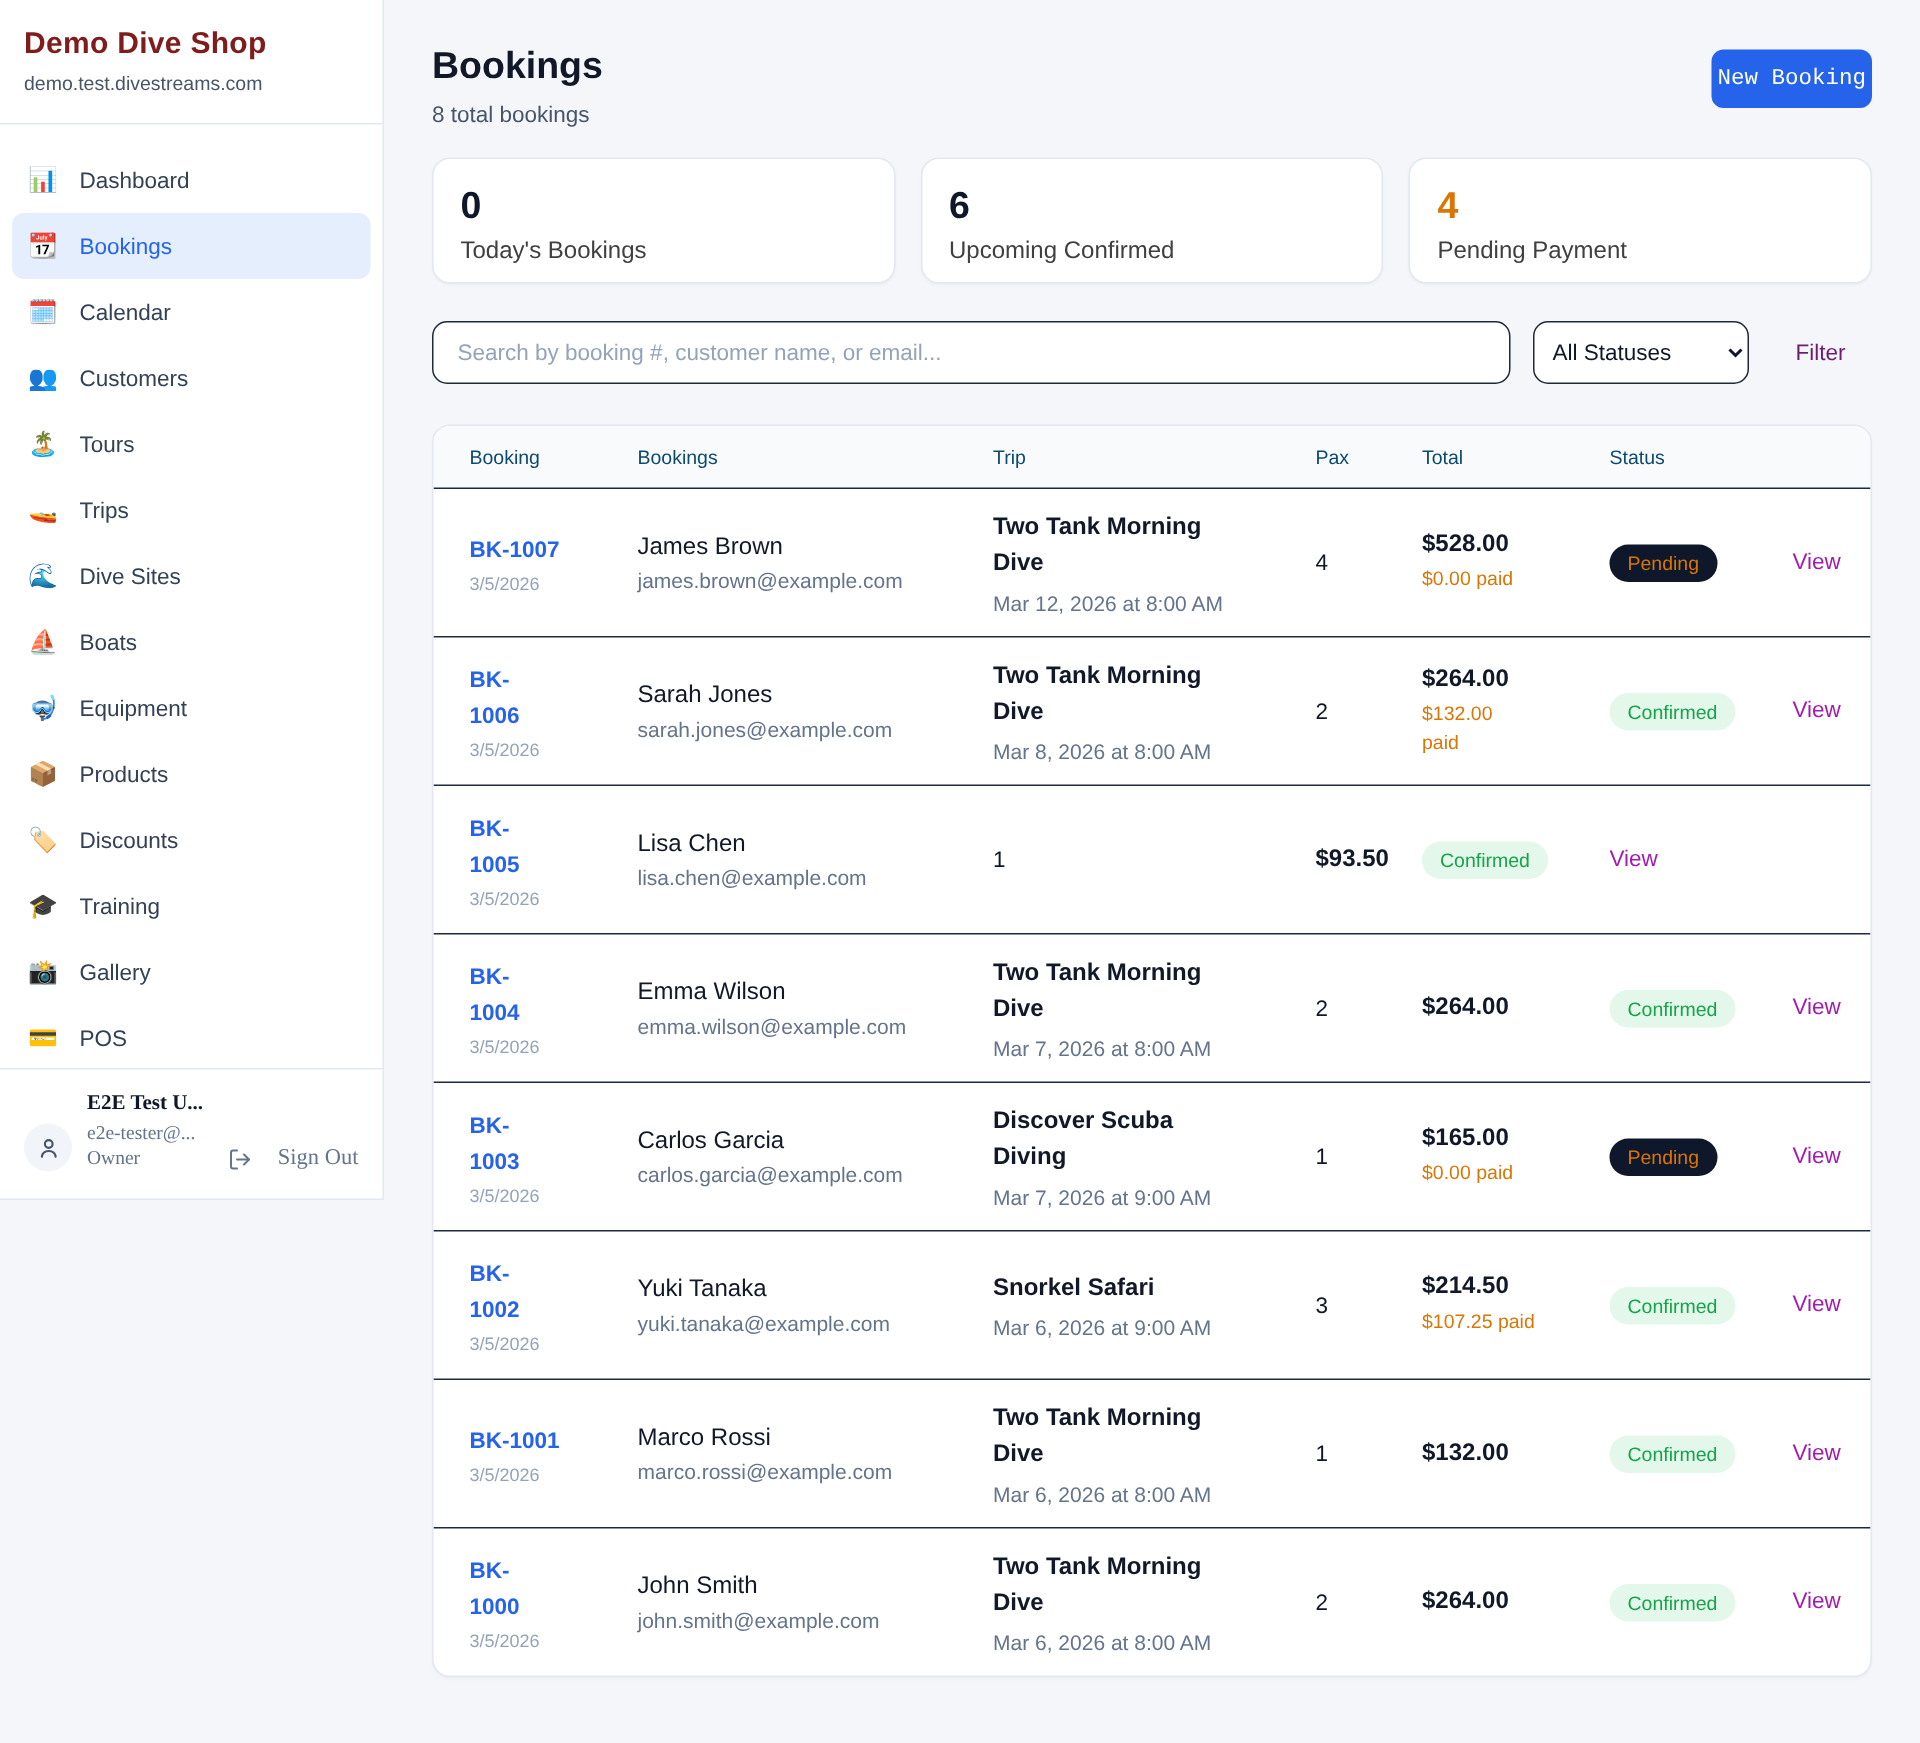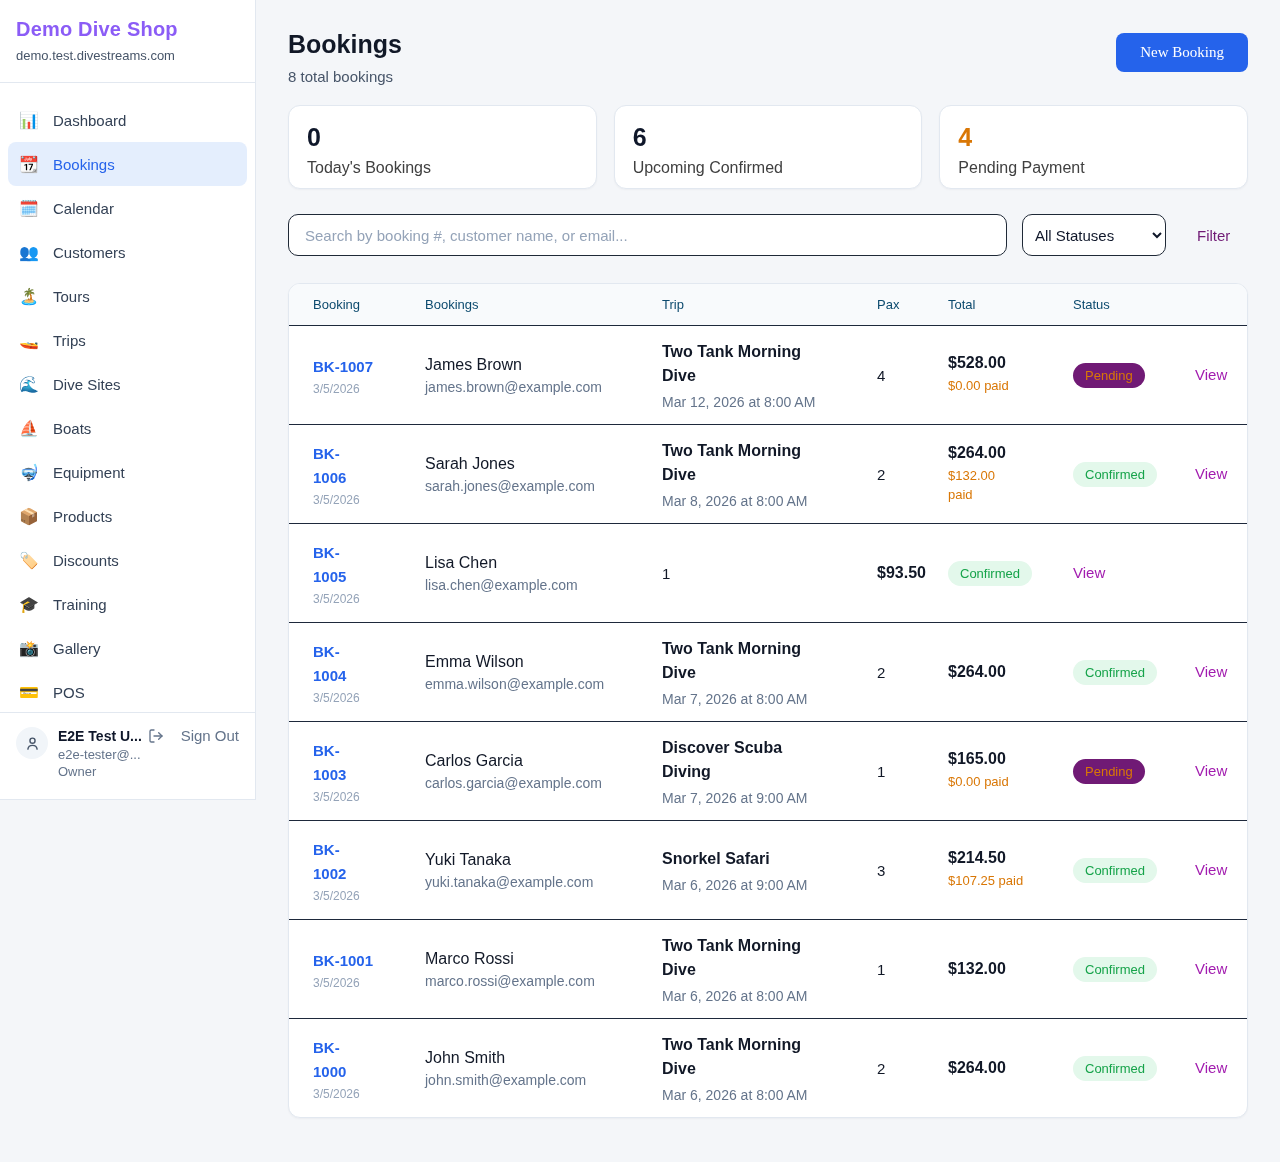--- a/index.html
+++ b/index.html
@@ -11,35 +11,35 @@
     overflow:hidden;
   }
   
   .sidebar {
     position:fixed; left:0; top:0; width:256px; height:800px;
     background:#ffffff;
     border-right:1px solid #e2e8f0;
     border-bottom:1px solid #e2e8f0;
   }
   .brand { padding:18px 16px 19px; border-bottom:1px solid #e2e8f0; }
-  .brand-name { color:#8b5cf6; font-size:20px; font-weight:bold; letter-spacing:.2px; }
+  .brand-name { color:#7f1d1d; font-size:20px; font-weight:bold; letter-spacing:.2px; }
   .brand-domain { color:#475569; font-size:13px; margin-top:7px; }
   .nav { padding:15px 8px 0; }
   .nav-item {
     display:flex; align-items:center; gap:13px;
     height:44px; padding:0 10px; border-radius:8px;
     font-size:15px; color:#334155; cursor:pointer;
   }
   .nav-item .icon { width:22px; text-align:center; font-size:16px; }
   .nav-item.active { background:#e4eefd; color:#2563eb; font-weight:500; }
   .user-box {
     position:absolute; left:0; right:0; bottom:0;
     border-top:1px solid #e2e8f0;
     padding:14px 16px 18px;
-    display:flex; align-items:flex-start; gap:10px;
+    display:flex; align-items:flex-end; gap:10px;font-family:Liberation Serif, serif;
   }
   .avatar {
     width:32px; height:32px; border-radius:50%;
     background:#f1f5f9; color:#475569;
     display:flex; align-items:center; justify-content:center;
     flex:0 0 32px;
   }
   .user-meta { line-height:1.35; min-width:0; }
   .user-name { font-size:14px; font-weight:bold; color:#0f172a; white-space:nowrap; }
   .user-email, .user-role { font-size:13px; color:#64748b; white-space:nowrap; }
@@ -48,22 +48,22 @@
     background:none; border:none; color:#64748b; font-size:15px;
     font-family:inherit; cursor:pointer; white-space:nowrap;
   }
   
   .main { margin-left:256px; padding:30px 32px 0; width:1024px; }
   .page-header { display:flex; justify-content:space-between; align-items:flex-start; margin-bottom:20px; }
   .page-title { font-size:25px; font-weight:800; color:#111827; }
   .page-subtitle { font-size:15px; color:#475569; margin-top:9px; }
   .primary-btn {
     background:#2563eb; color:#fff; border:none; border-radius:8px;
-    font-size:15px; font-weight:500; font-family:Liberation Serif, serif;
-    padding:11px 24px; cursor:pointer; margin-top:3px;
+    font-size:15px; font-weight:500; font-family:Liberation Mono, monospace;
+    padding:11px 4px; cursor:pointer; margin-top:3px;
   }
   
   .stats { display:grid; grid-template-columns:repeat(3,1fr); gap:17px; margin-bottom:25px; }
   .stat-card {
     background:#fff; border:1px solid #e2e8f0; border-radius:12px;
     padding:17px 18px; height:84px;
     box-shadow:0 1px 2px rgba(15,23,42,.04);
   }
   .stat-value { font-size:25px; font-weight:bold; color:#0f172a; }
   .stat-value.accent { color:#d97706; }
@@ -97,21 +97,21 @@
   .bid { color:#2563eb; font-weight:bold; font-size:15px; white-space:pre-line; line-height:1.6; }
   .bdate { color:#94a3b8; font-size:12px; margin-top:3px; }
   .cname { font-size:16px; color:#111827; }
   .cemail { font-size:14px; color:#64748b; margin-top:5px; }
   .tname { font-size:16px; font-weight:600; color:#111827; white-space:pre-line; line-height:1.5; }
   .ttime { font-size:14px; color:#64748b; margin-top:6px; }
   .pax { font-size:15px; color:#111827; }
   .total { font-size:16px; font-weight:bold; color:#111827; }
   .paid { font-size:13px; color:#d97706; margin-top:5px; white-space:pre-line; line-height:1.45; }
   .badge { display:inline-block; padding:5px 12px; border-radius:999px; font-size:13px; }
-  .badge.pending { background:#701a75; color:#d97706; }
+  .badge.pending { background:#0f172a; color:#d97706; }
   .badge.confirmed { background:#e3f8eb; color:#16a34a; }
   .view { color:#a21caf; font-size:15px; font-weight:500; cursor:pointer; }
 </style>
 </head>
 <body>
 
 <aside class="sidebar">
   <div class="brand">
     <div class="brand-name">Demo Dive Shop</div>
     <div class="brand-domain">demo.test.divestreams.com</div>

